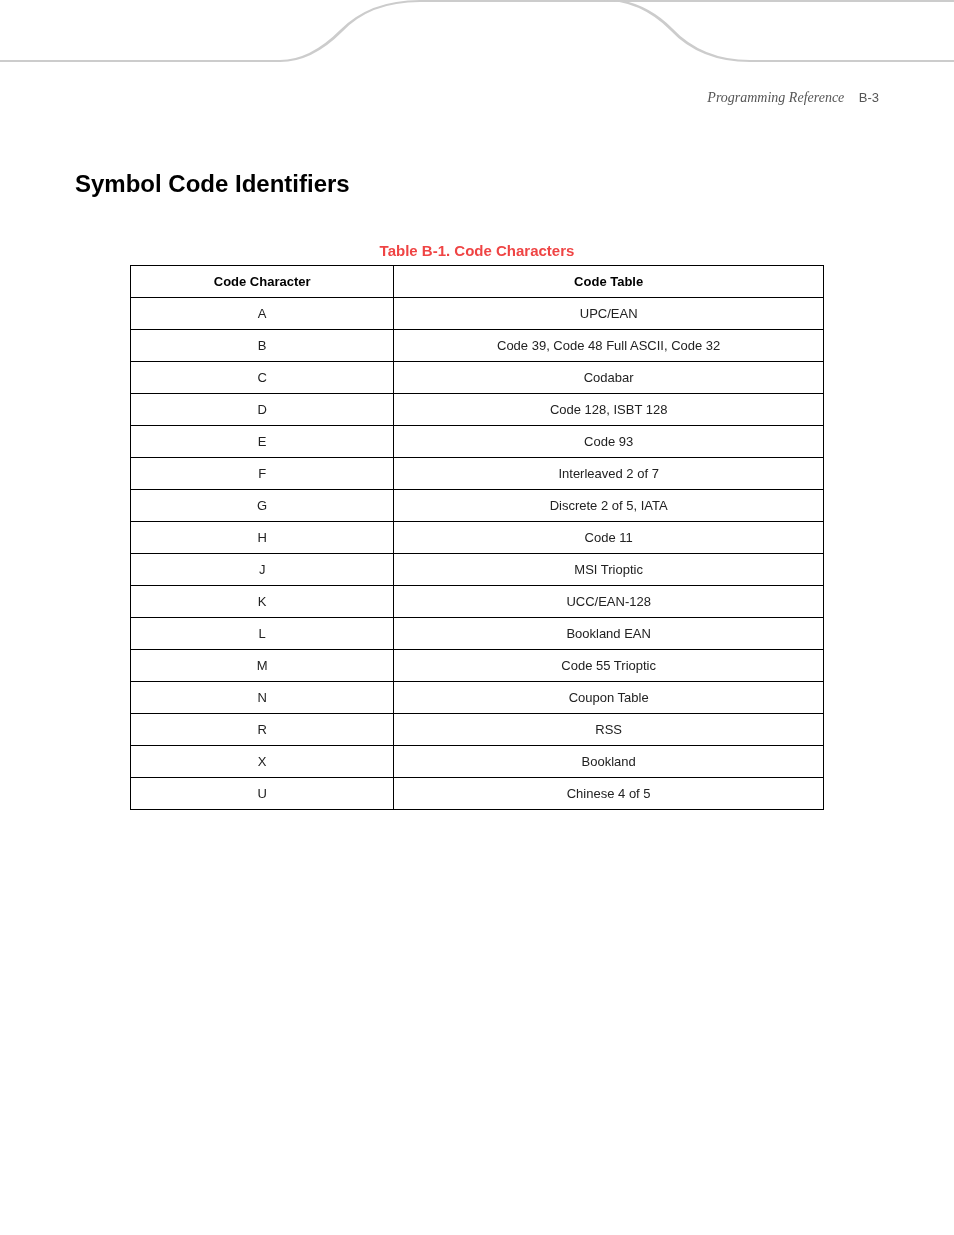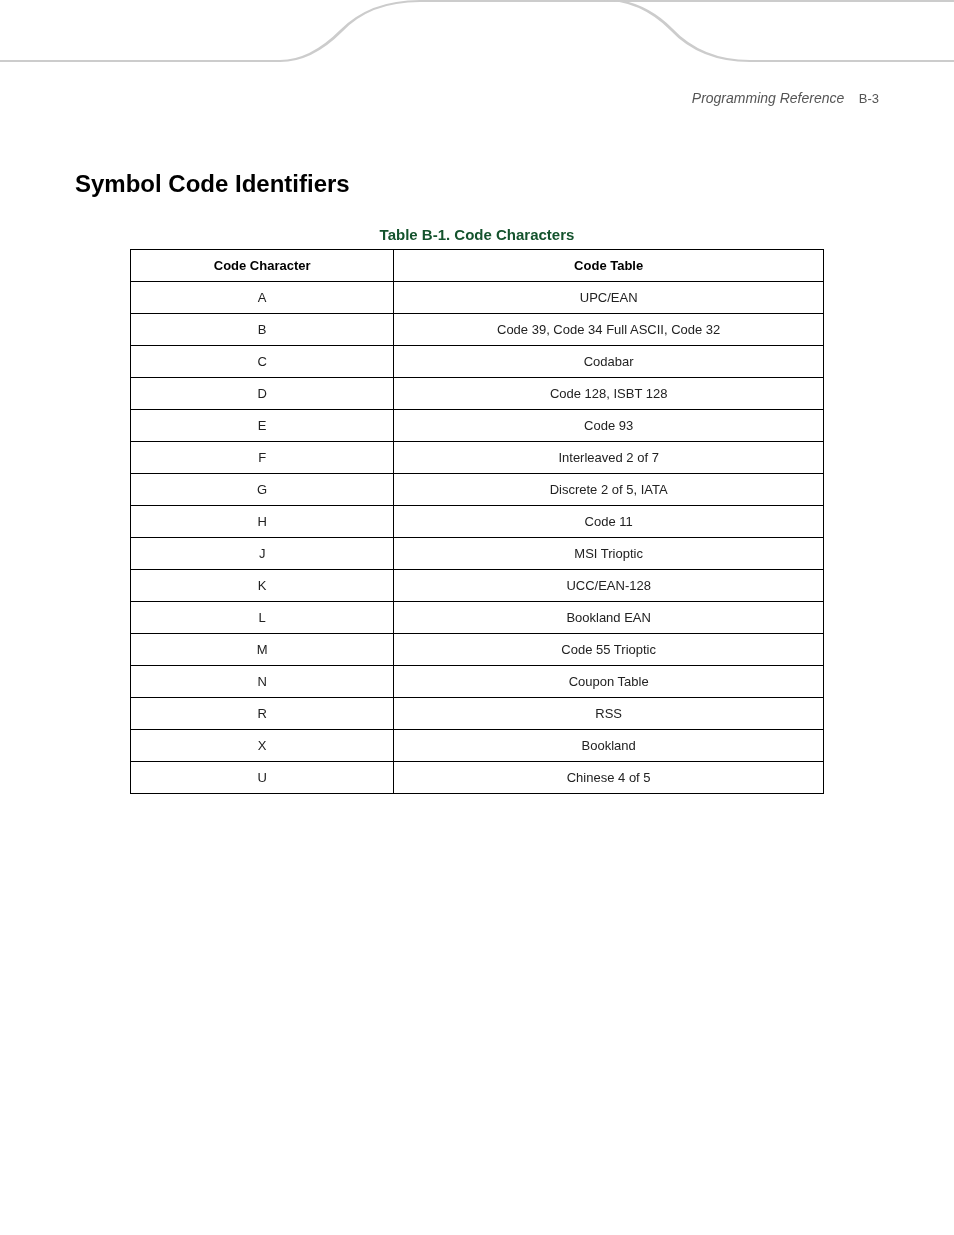--- a/index.html
+++ b/index.html
@@ -37,43 +37,43 @@
     }
     .header-text {
       position: absolute;
       right: 75px;
       top: 90px;
       font-size: 13px;
       color: #555;
     }
     .header-text .italic {
       font-style: italic;
-      font-family: Liberation Sans, sans-serif;
+      font-family: Liberation Serif, serif;
       font-size: 14px;
     }
     .content {
       padding: 0 75px;
       margin-top: 100px;
     }
     .section-title {
       font-size: 24px;
       font-weight: bold;
       font-family: "Helvetica Neue Condensed", "Arial Narrow", Arial, sans-serif;
       font-stretch: condensed;
-      margin-bottom: 28px;
+      margin-bottom: 44px;
       color: #000;
     }
     .table-title {
       font-size: 15px;
       font-weight: bold;
       font-family: "Helvetica Neue Condensed", "Arial Narrow", Arial, sans-serif;
       font-stretch: condensed;
       text-align: center;
       margin-bottom: 6px;
-      color: #14532d;
+      color: #ef4444;
     }
     .data-table {
       width: 694px;
       margin: 0 auto;
       border-collapse: collapse;
       border: 1.5px solid #000;
     }
     .data-table th {
       font-size: 13px;
       font-weight: bold;
@@ -132,21 +132,21 @@
         <th>Code Table</th>
       </tr>
     </thead>
     <tbody id="table-body">
     <tr>
           <td>A</td>
           <td>UPC/EAN</td>
         </tr>
         <tr>
           <td>B</td>
-          <td>Code 39, Code 34 Full ASCII, Code 32</td>
+          <td>Code 39, Code 48 Full ASCII, Code 32</td>
         </tr>
         <tr>
           <td>C</td>
           <td>Codabar</td>
         </tr>
         <tr>
           <td>D</td>
           <td>Code 128, ISBT 128</td>
         </tr>
         <tr>

